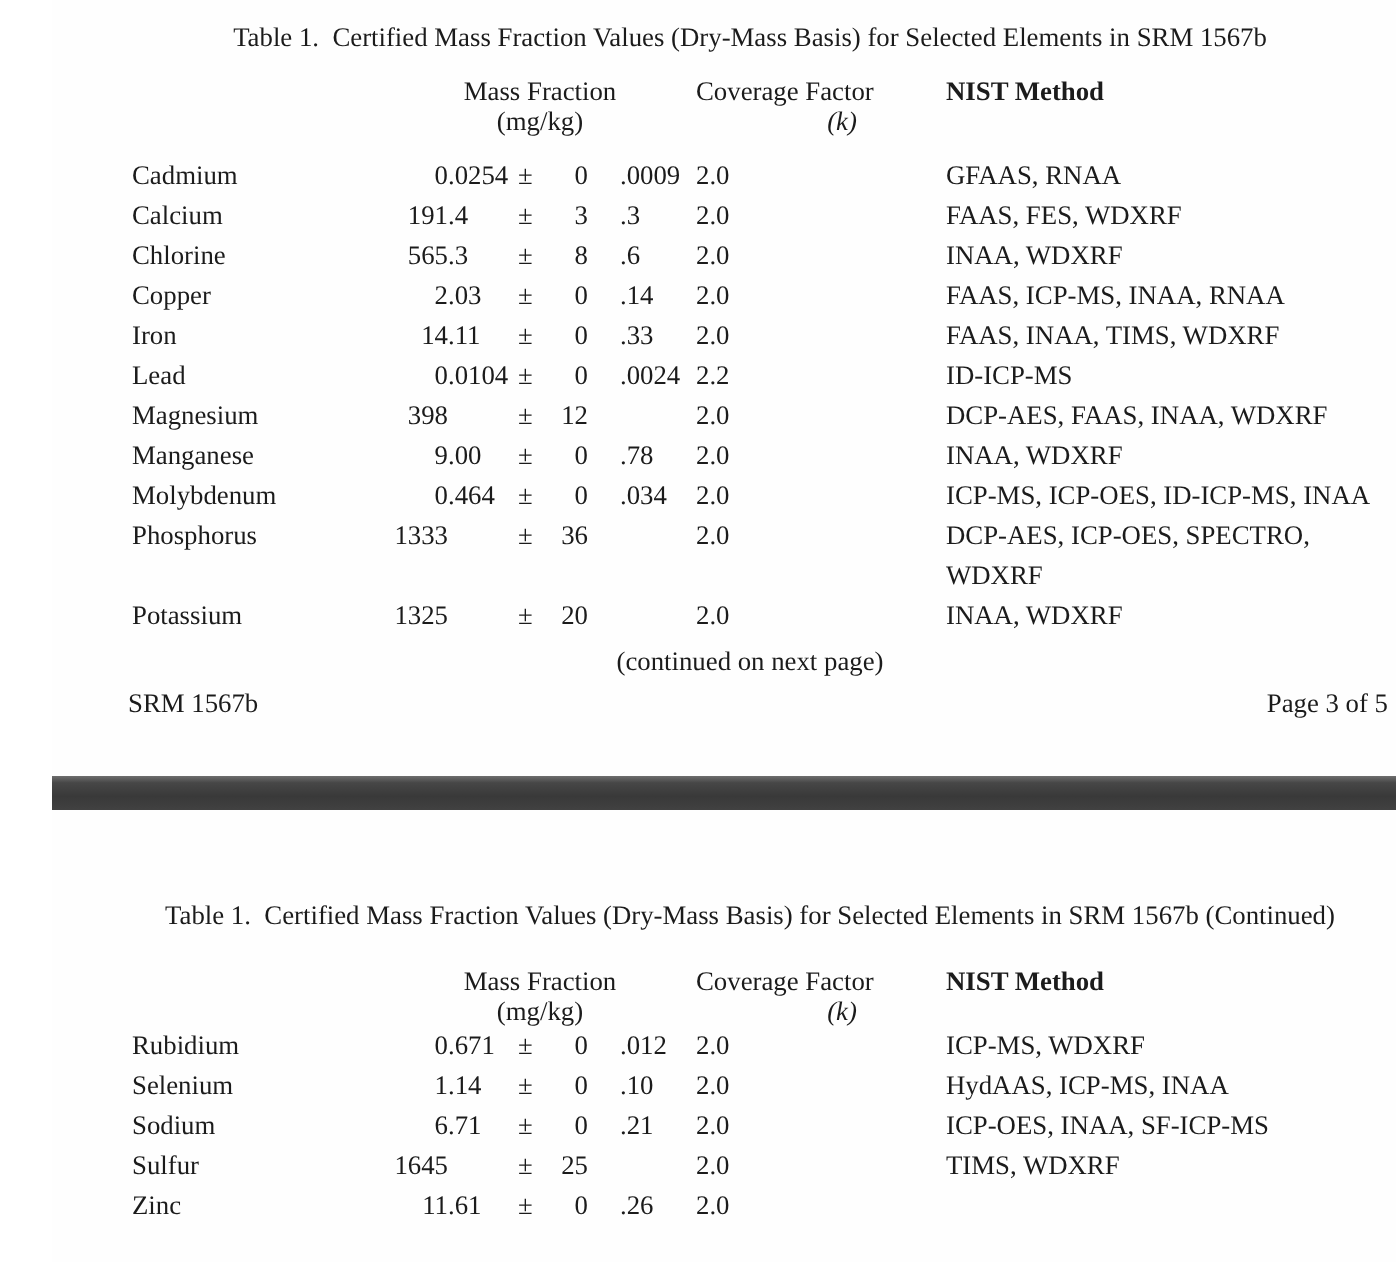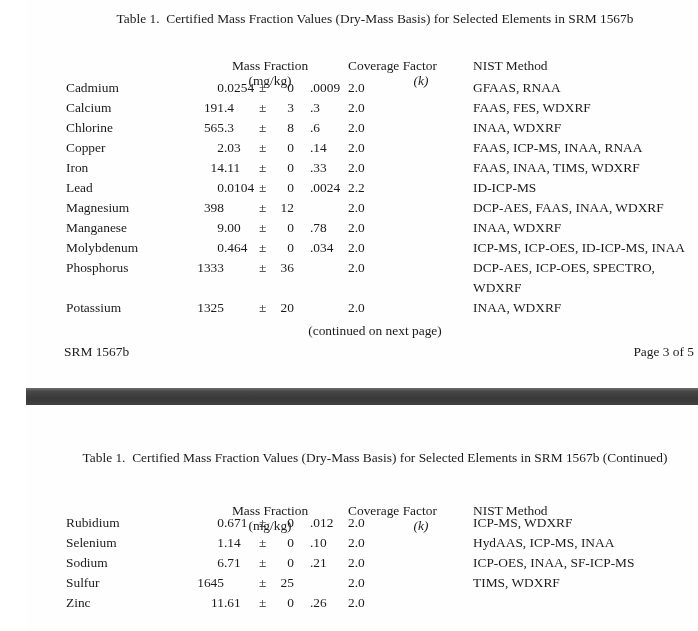--- a/index.html
+++ b/index.html
@@ -22,26 +22,26 @@
     background: linear-gradient(180deg, #6e6e6e 0%, #474747 20%, #393939 60%, #414141 100%);
   }
 
   .doc-title {
     position: absolute; left: 0; width: 100%;
     text-align: center; white-space: pre; line-height: 16px;
   }
   .page-1 .doc-title { top: 11px; }
   .page-2 .doc-title { top: 45px; }
 
-  .hdr { position: absolute; line-height: 15px; margin-top: 20px; }
+  .hdr { position: absolute; line-height: 15px; }
   .hdr-mass   { left: 166px; width: 156px; text-align: center; }
   .hdr-unit   { left: 166px; width: 156px; text-align: center; }
   .hdr-cov    { left: 322px; width: 146px; text-align: left; }
   .hdr-k      { left: 322px; width: 146px; text-align: center; font-style: italic; }
-  .hdr-method { left: 447px; }
+  .hdr-method { left: 447px; font-weight: bold; }
   .page-1 .hdr-mass, .page-1 .hdr-cov, .page-1 .hdr-method { top: 38px; }
   .page-1 .hdr-unit, .page-1 .hdr-k { top: 53px; }
   .page-2 .hdr-mass, .page-2 .hdr-cov, .page-2 .hdr-method { top: 78px; }
   .page-2 .hdr-unit, .page-2 .hdr-k { top: 93px; }
 
   .rows { position: absolute; left: 0; width: 698px; }
   .page-1 .rows { top: 78px; }
   .page-2 .rows { top: 108px; }
 
   .row { position: relative; width: 698px; line-height: 20px; min-height: 20px; }

